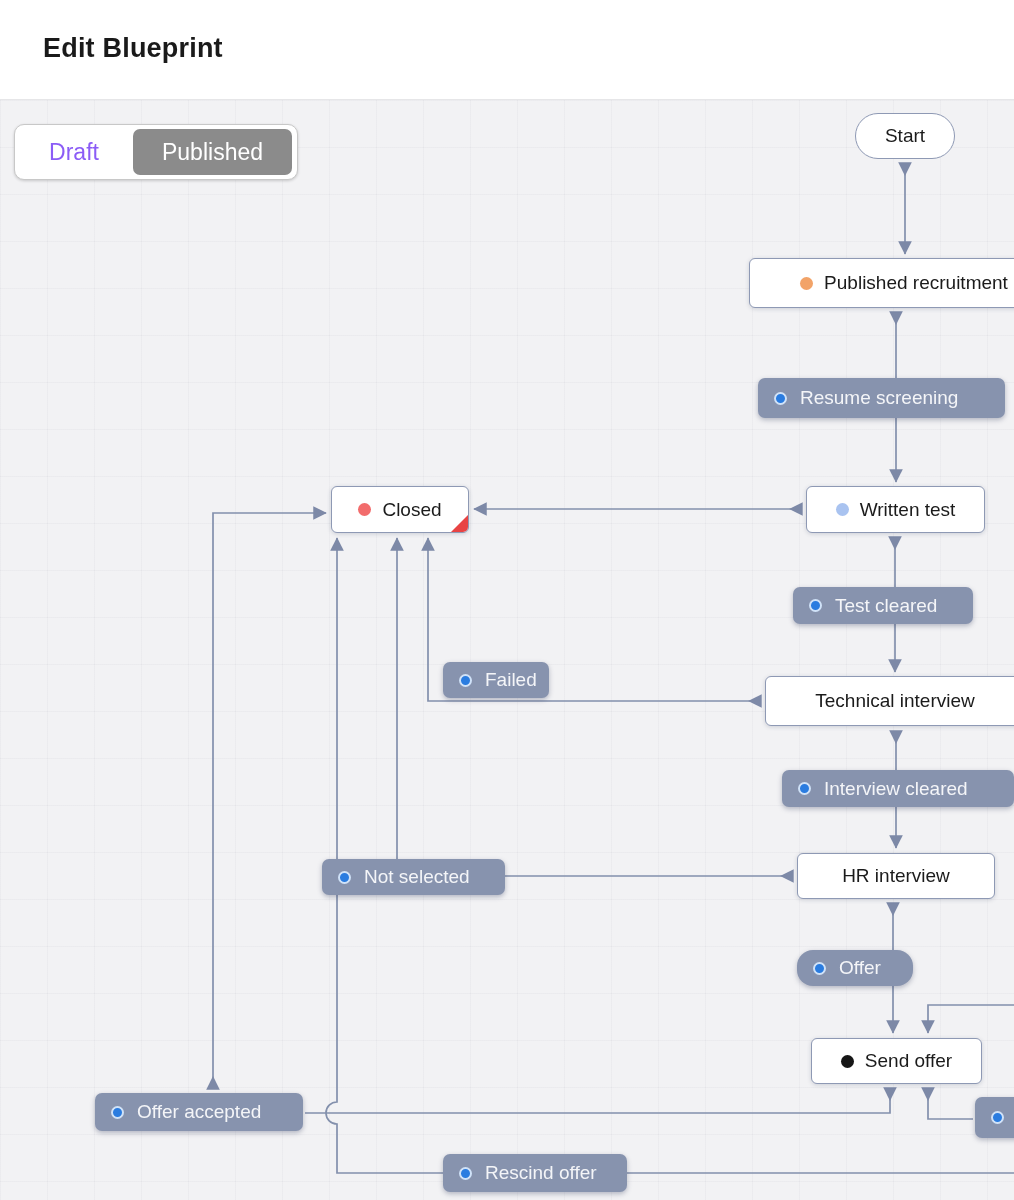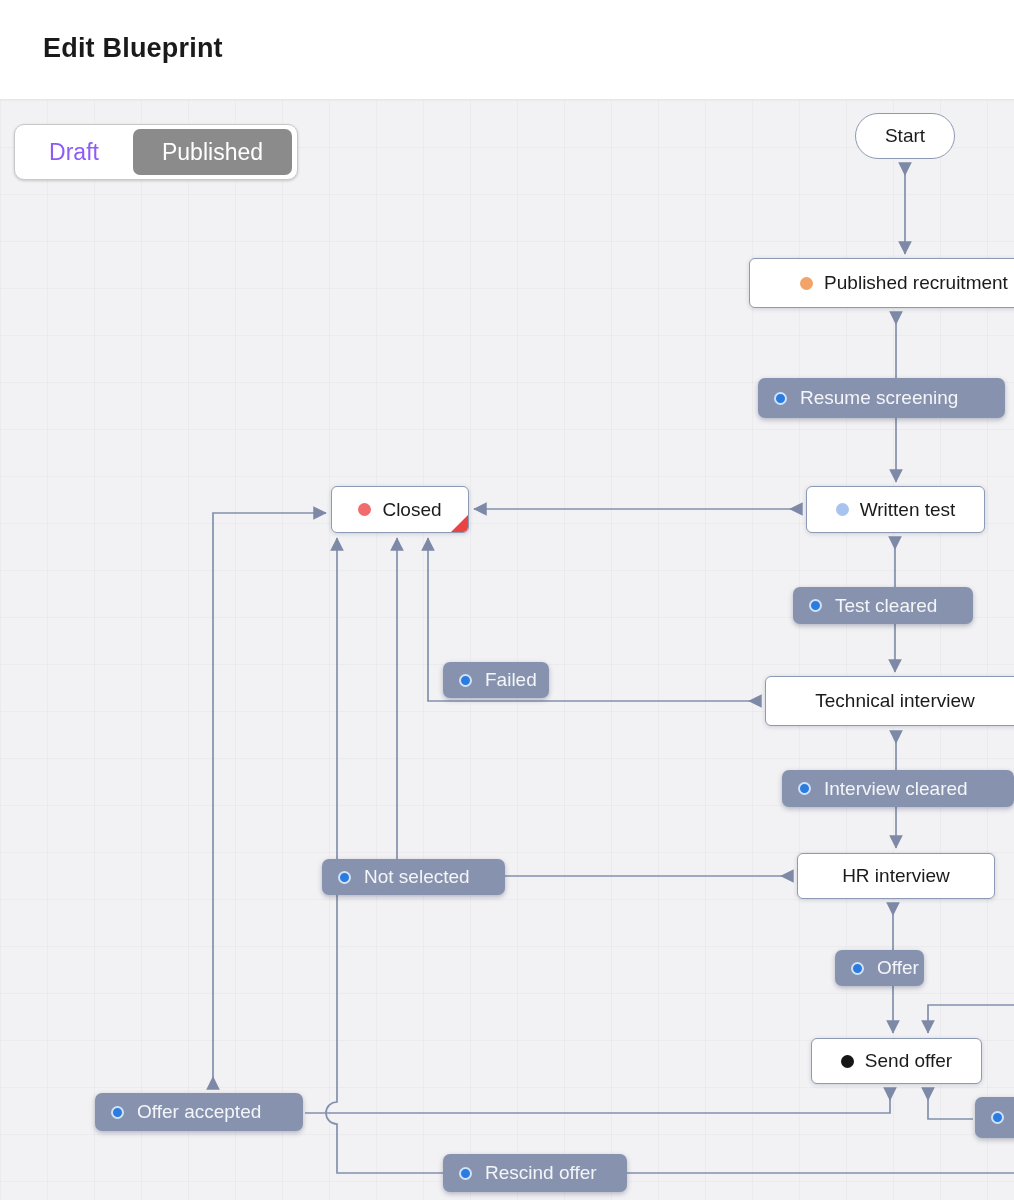--- a/index.html
+++ b/index.html
@@ -59,21 +59,21 @@
   #n-tech    { left:765px; top:576px; width:260px; height:50px; }
   #n-hr      { left:797px; top:753px; width:198px; height:46px; }
   #n-send    { left:811px; top:938px; width:171px; height:46px; }
 
   #t-resume  { left:758px; top:278px;  width:247px; height:40px; }
   #t-notclr  { left:536px; top:391px;  width:173px; height:36px; }
   #t-testclr { left:793px; top:487px;  width:180px; height:37px; }
   #t-failed  { left:443px; top:562px;  width:106px; height:36px; }
   #t-intclr  { left:766px; top:670px;  width:232px; height:37px;margin-left:16px; }
   #t-notsel  { left:322px; top:759px;  width:183px; height:36px; }
-  #t-offer   { left:835px; top:850px;  width:89px; height:36px; }
+  #t-offer   { left:797px; top:850px;  width:116px; height:36px;border-radius:16px; }
   #t-offacc  { left:95px;  top:993px;  width:208px; height:38px; }
   #t-rescind { left:443px; top:1054px; width:184px; height:38px; }
   #t-partial { left:975px; top:997px;  width:70px;  height:41px; }
 </style>
 </head>
 <body>
 
 <div class="app-header">
   <div class="app-title">Edit Blueprint</div>
 </div>

